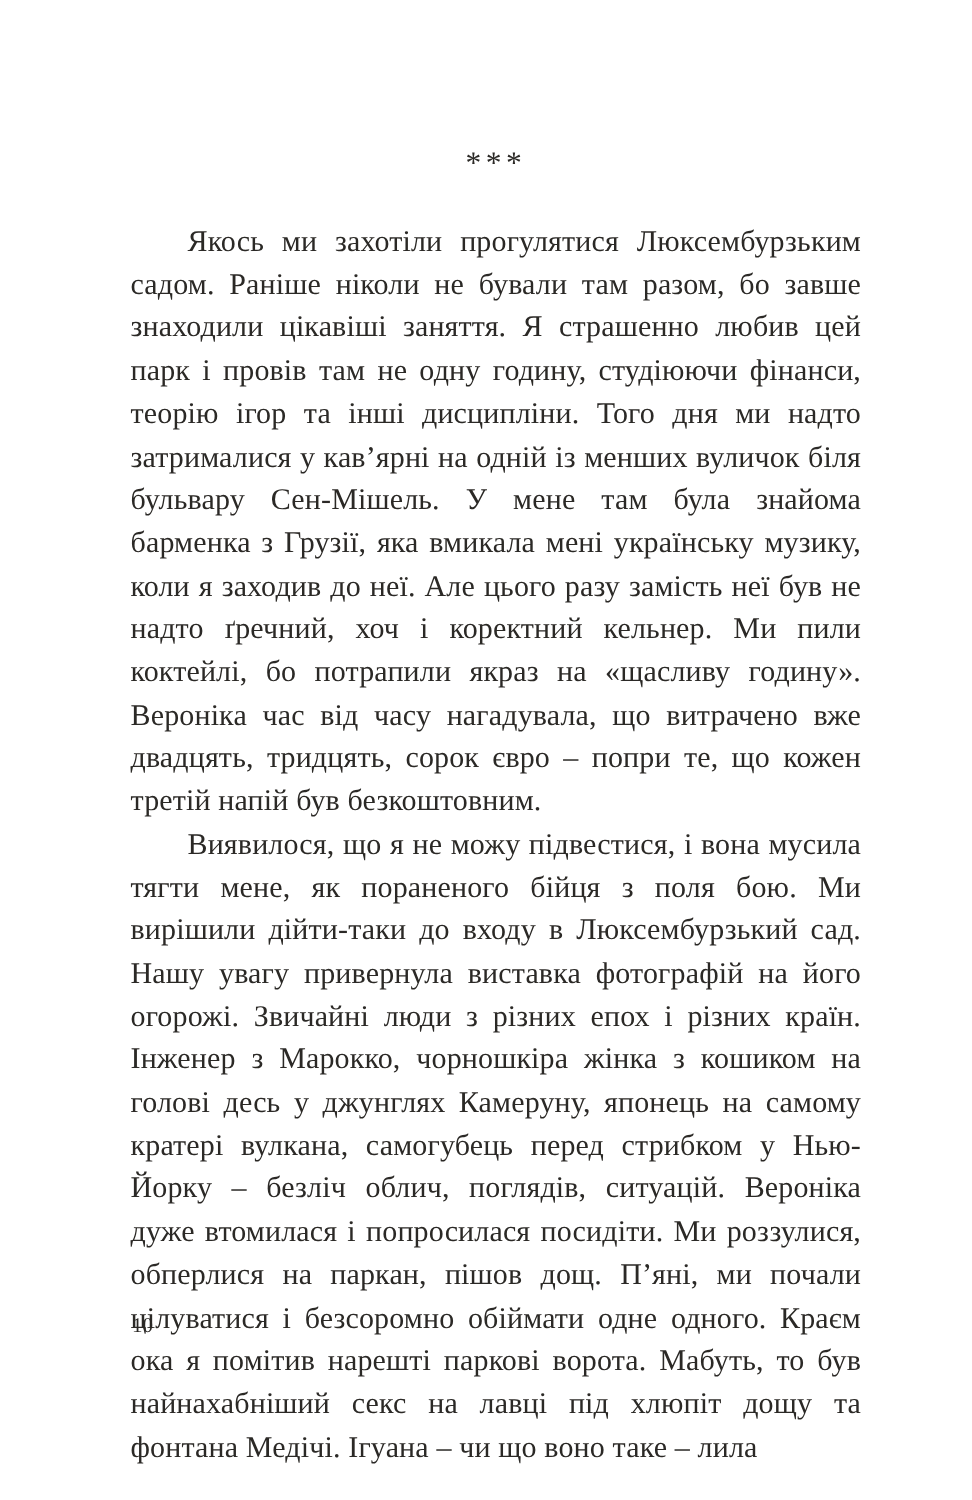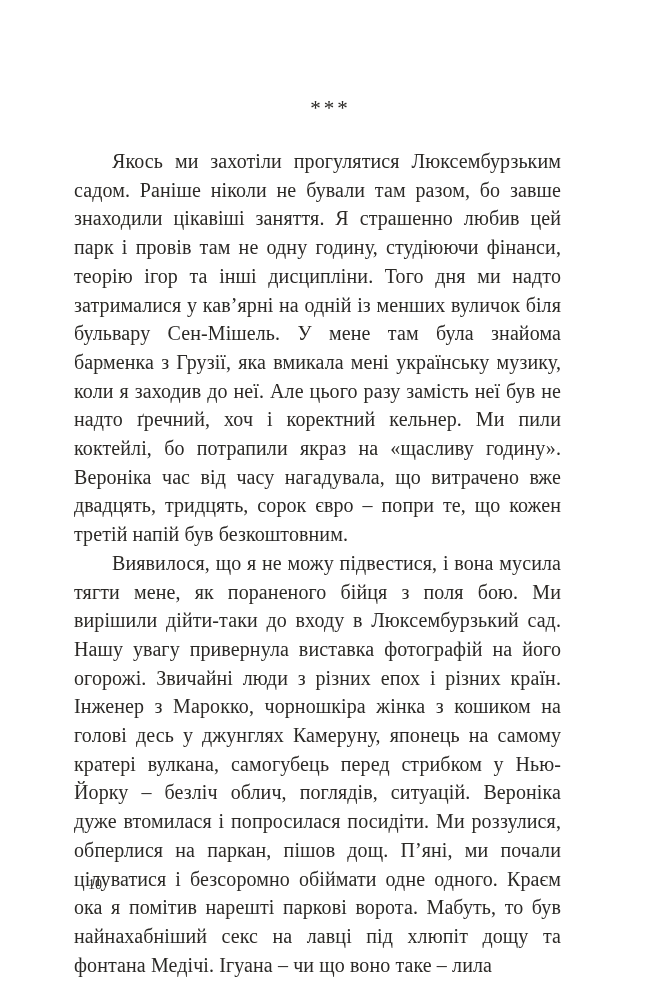--- a/index.html
+++ b/index.html
@@ -23,21 +23,21 @@
     left: 87px;
     width: 487px;
     text-align: center;
     font-size: 21px;
     letter-spacing: 3px;
     line-height: 1;
   }
   .text-block {
     position: absolute;
     top: 147px;
-    left: 74px;
+    left: 87px;
     width: 487px;
     font-size: 20px;
     line-height: 28.7px;
     text-align: justify;
     letter-spacing: 0.1px;
   }
   .text-block p {
     margin: 0;
     text-indent: 38px;
     hyphens: auto;

